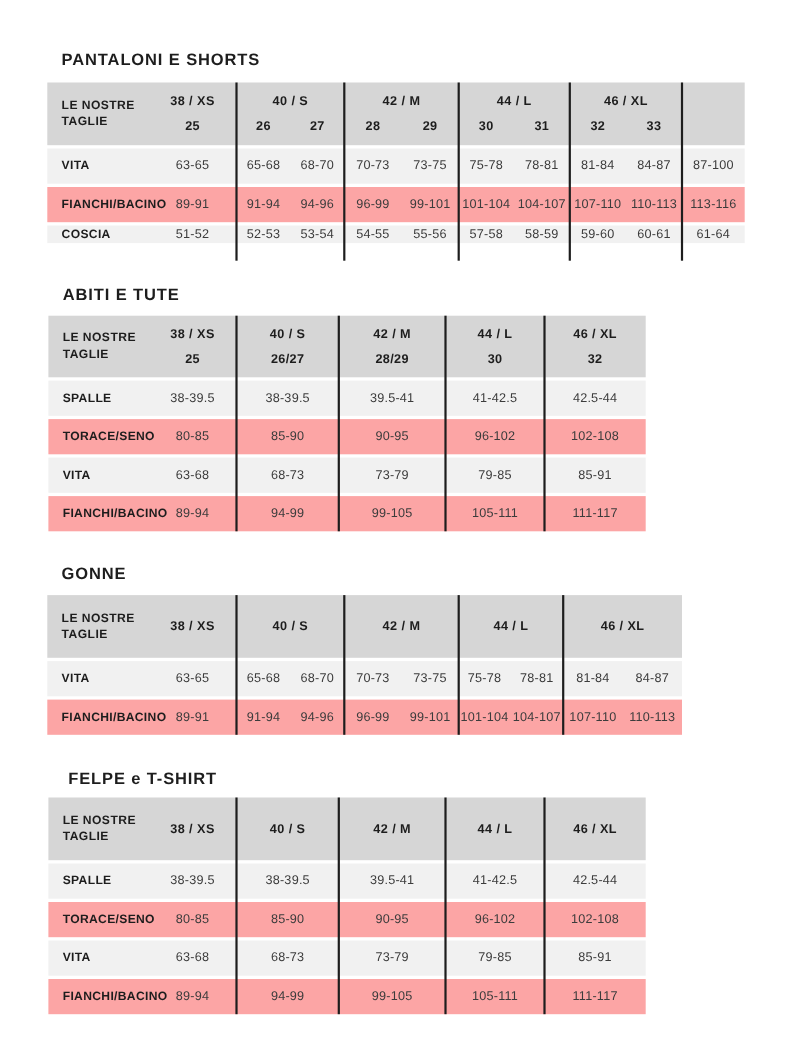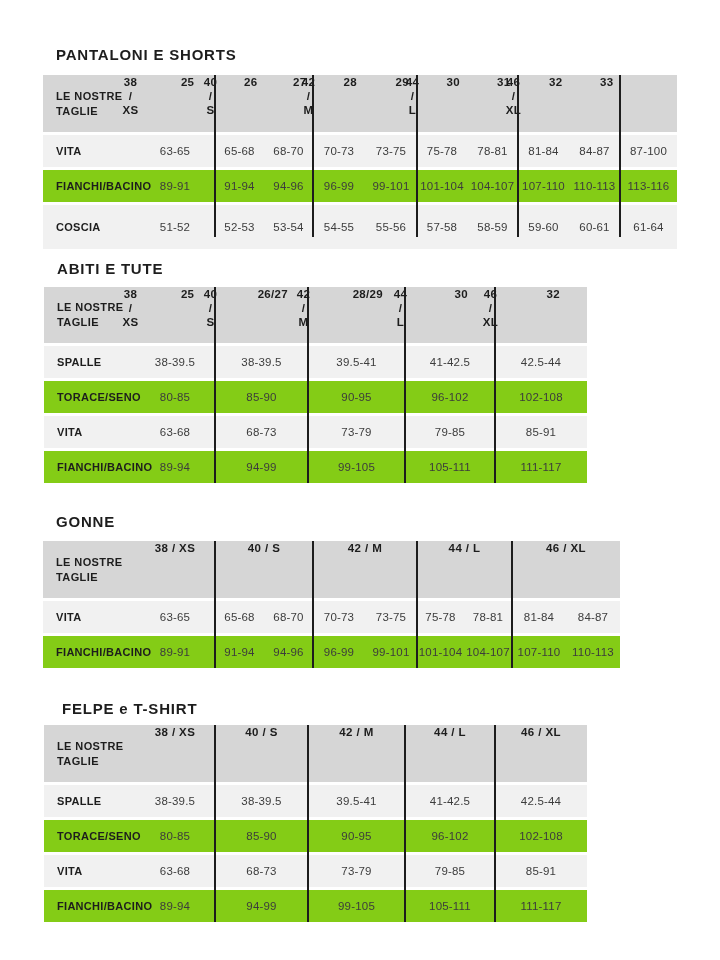--- a/index.html
+++ b/index.html
@@ -27,38 +27,38 @@
     align-items: stretch;
   }
   .corner {
     display: flex; flex-direction: column; justify-content: center;
     padding-left: 13px; box-sizing: border-box;
   }
   .corner .cline {
     font-size: 11px; font-weight: bold; line-height: 15px; letter-spacing: 0.4px;
   }
   .hgroup {
-    display: flex; flex-direction: row; justify-content: center;
+    display: flex; flex-direction: column; justify-content: center;
     box-sizing: border-box;
   }
   .hgroup.with-nums { gap: 9px; }
   .hsize {
     text-align: center; font-size: 11.5px; font-weight: bold;
     height: 14px; line-height: 14px; letter-spacing: 0.4px;
   }
   .hnums { display: flex; }
   .hnum {
     text-align: center; font-size: 11.5px; font-weight: bold;
     height: 14px; line-height: 14px; letter-spacing: 0.3px;
     box-sizing: border-box;
   }
 
   .trow { display: flex; align-items: center; margin-top: 3px; }
   .trow.light { background: #f1f1f1; }
-  .trow.dark  { background: #84cc16; }
+  .trow.dark  { background: #fca5a5; }
   .rlabel {
     font-size: 11px; font-weight: bold; letter-spacing: 0.3px;
     padding-left: 13px; box-sizing: border-box;
     white-space: nowrap;
   }
   .vcell {
     text-align: center; font-size: 11.5px; color: #3c3c3c;
     letter-spacing: 0.2px; box-sizing: border-box;
     white-space: nowrap;
   }
@@ -131,21 +131,21 @@
         <div class="vcell" style="width: 49px;">91-94</div>
         <div class="vcell" style="width: 49px;">94-96</div>
         <div class="vcell" style="width: 52px;">96-99</div>
         <div class="vcell" style="width: 52px;">99-101</div>
         <div class="vcell" style="width: 50px;">101-104</div>
         <div class="vcell" style="width: 51px;">104-107</div>
         <div class="vcell" style="width: 51px;">107-110</div>
         <div class="vcell" style="width: 51px;">110-113</div>
         <div class="vcell" style="width: 57px;">113-116</div>
       </div>
-      <div class="trow light" style="height: 44px;">
+      <div class="trow light" style="height: 16px;">
         <div class="rlabel" style="width: 92px;">COSCIA</div>
         <div class="vcell" style="width: 80px;">51-52</div>
         <div class="vcell" style="width: 49px;">52-53</div>
         <div class="vcell" style="width: 49px;">53-54</div>
         <div class="vcell" style="width: 52px;">54-55</div>
         <div class="vcell" style="width: 52px;">55-56</div>
         <div class="vcell" style="width: 50px;">57-58</div>
         <div class="vcell" style="width: 51px;">58-59</div>
         <div class="vcell" style="width: 51px;">59-60</div>
         <div class="vcell" style="width: 51px;">60-61</div>

